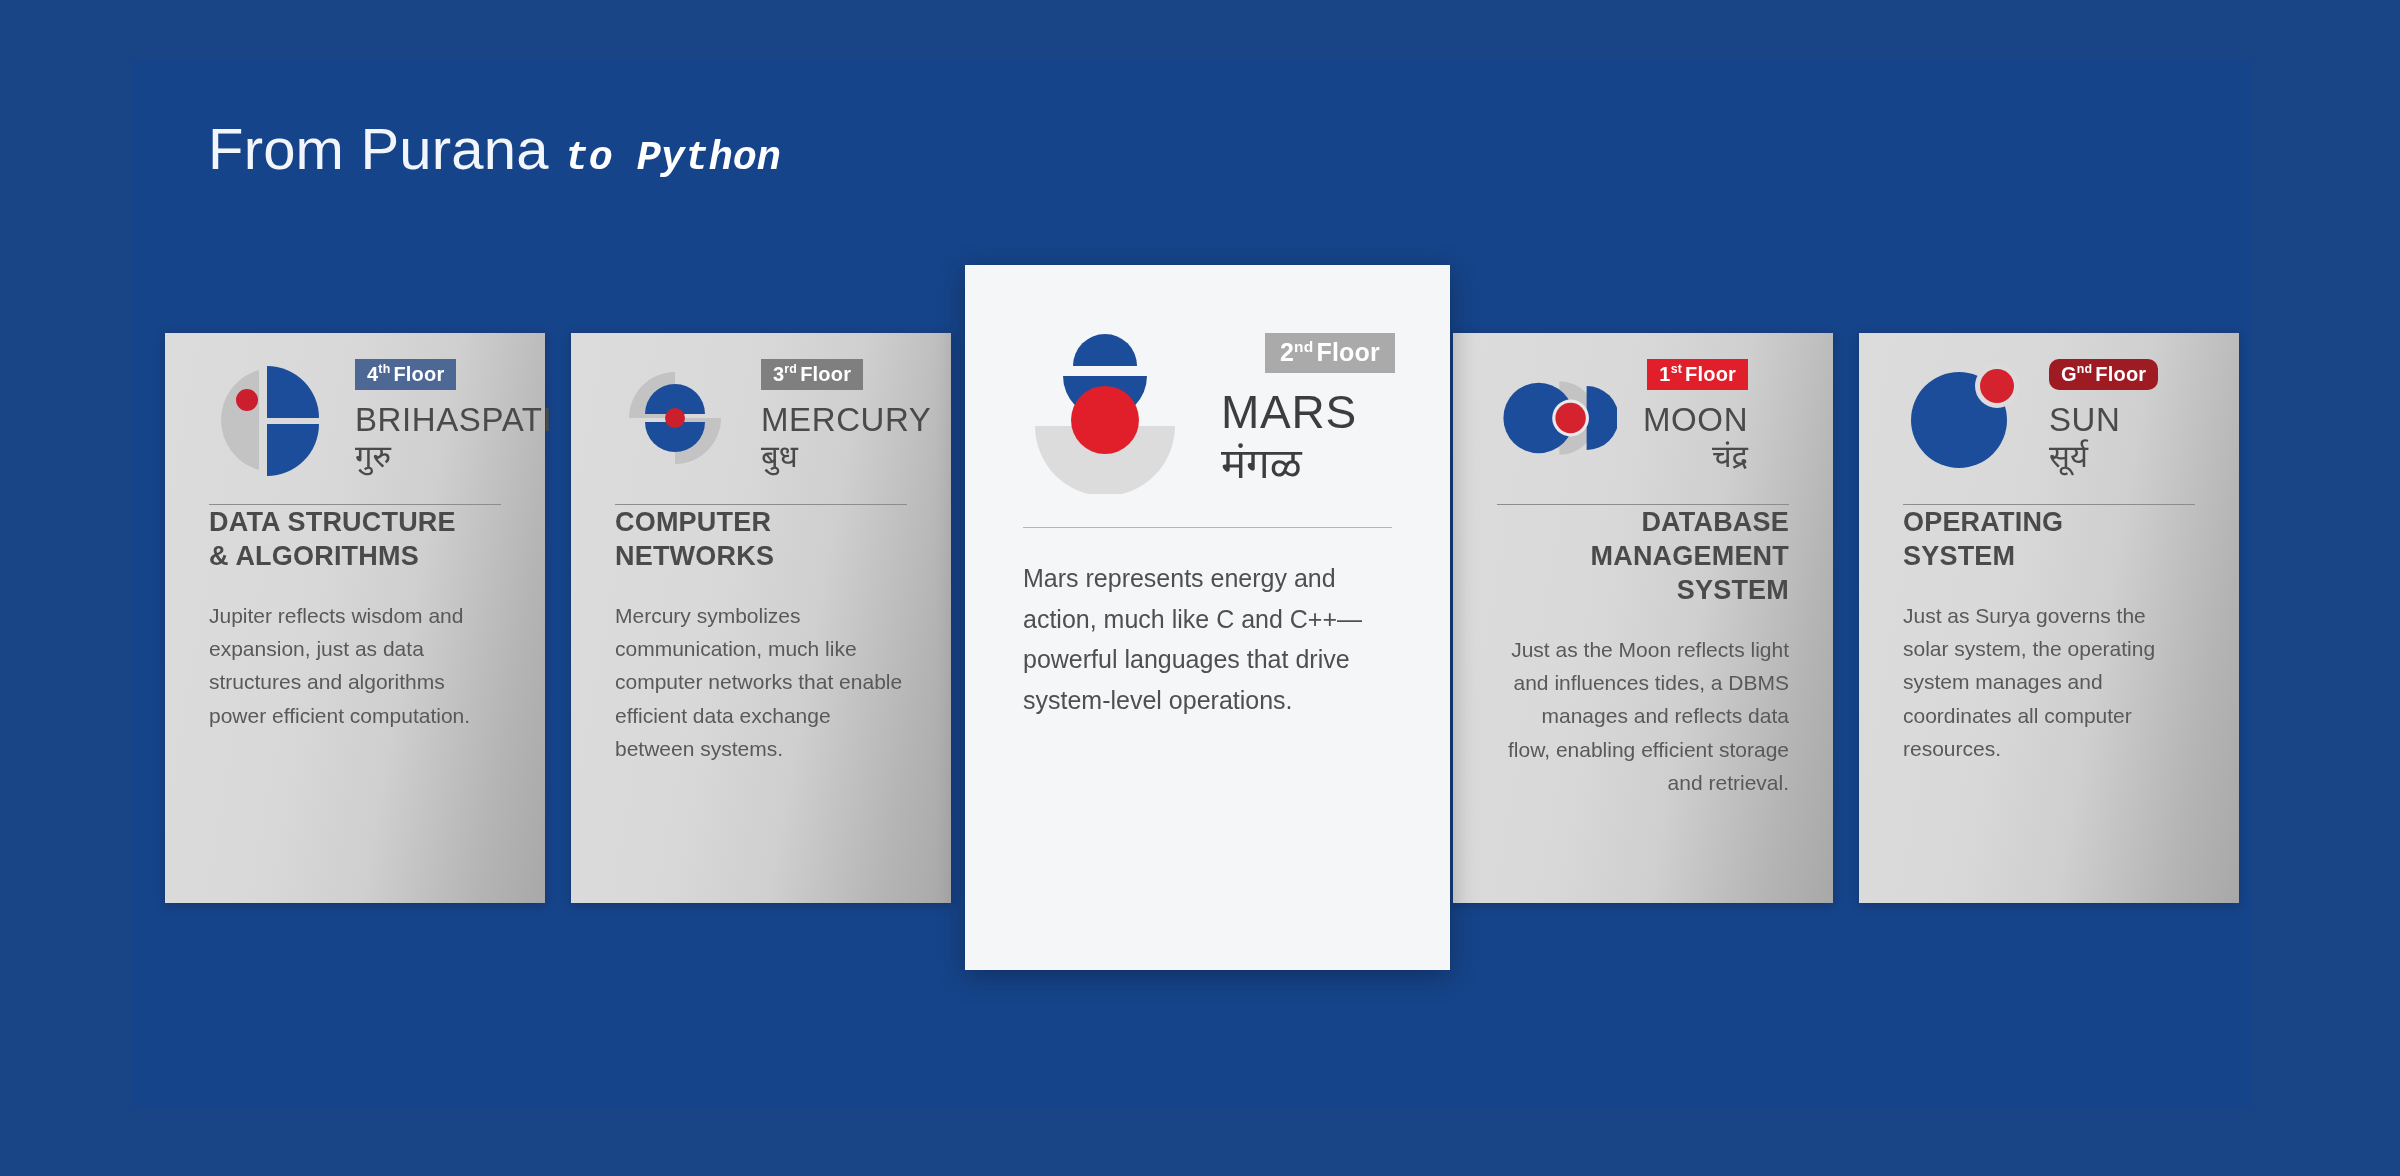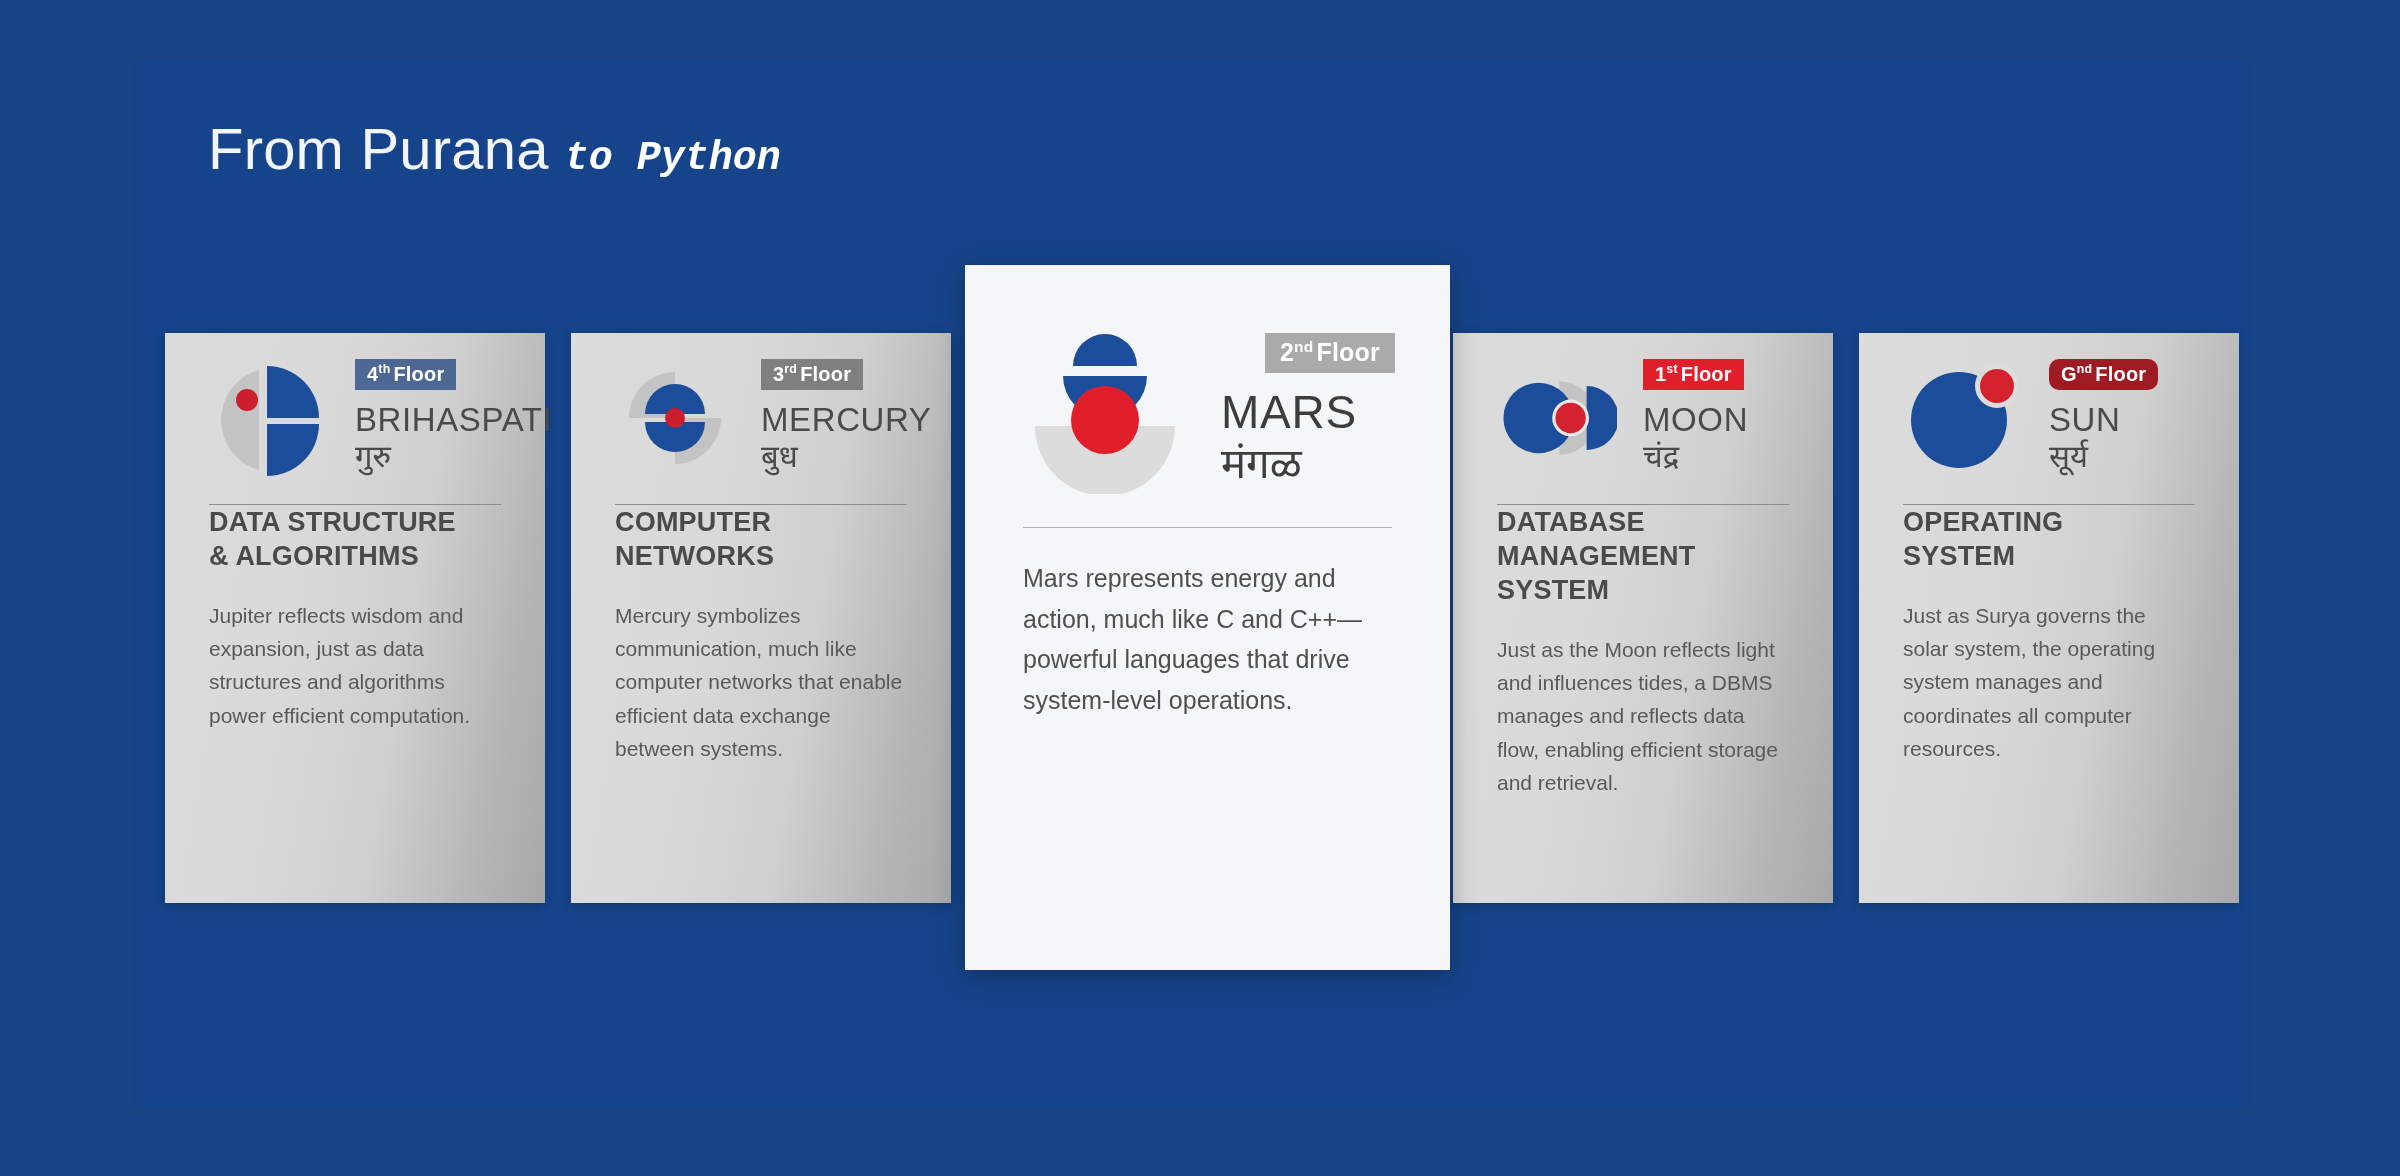--- a/index.html
+++ b/index.html
@@ -78,21 +78,21 @@
                 #dcdcdc 0%,
                 #d9d9d9 38%,
                 #cfcfcf 62%,
                 #b4b4b4 86%,
                 #a8a8a8 100%);
     box-shadow: 0 2px 10px rgba(0,0,0,0.22);
   }
 
   .card.pos-0 { left: 0px; }
   .card.pos-1 { left: 406px; }
-  .card.pos-3 { left: 1288px; }
+  .card.pos-3 { left: 1288px; text-align: right; }
   .card.pos-4 { left: 1694px; }
 
   
   .card.featured {
     left: 800px;
     top: -68px;
     width: 485px;
     height: 705px;
     padding: 54px 58px 0 58px;
     background: #f5f6f7;

